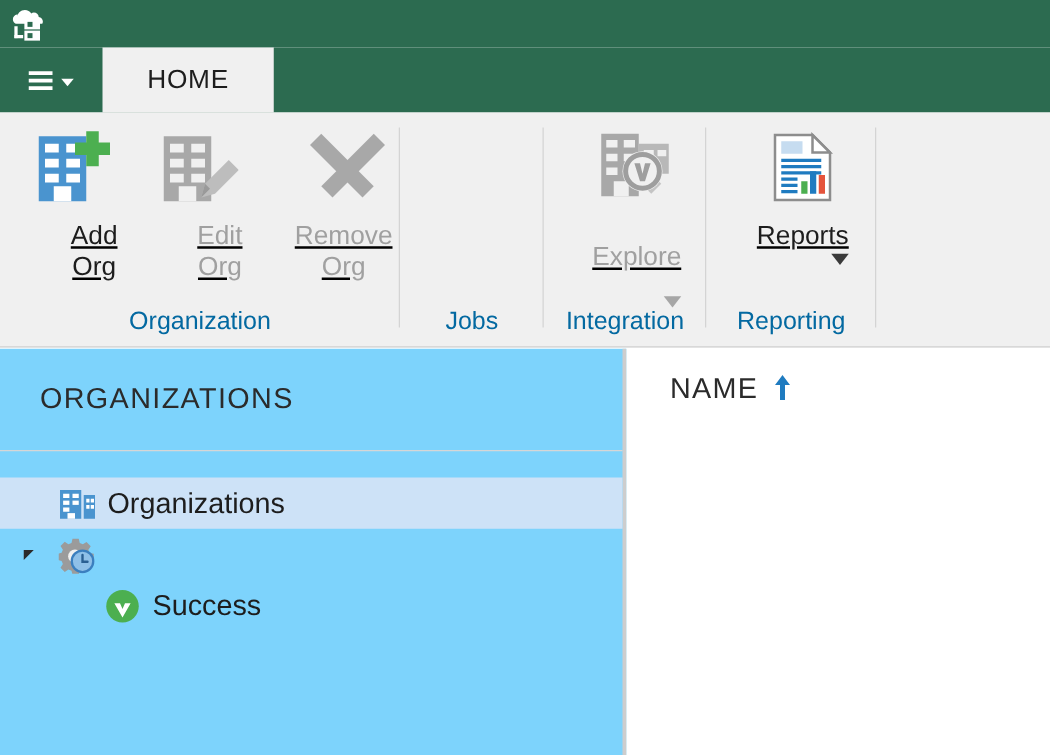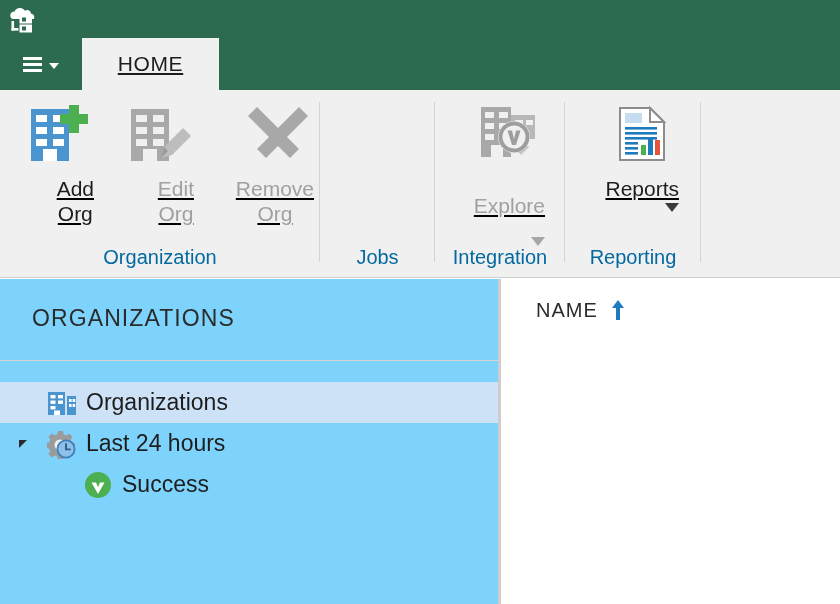--- a/index.html
+++ b/index.html
@@ -72,21 +72,20 @@
     position: absolute;
     top: 0;
     height: 52px;
     display: flex;
     align-items: center;
     justify-content: center;
     font-size: 21px;
     letter-spacing: 0.6px;
     color: #ffffff;
     box-sizing: border-box;
-    text-decoration: underline;
   }
   .tab.home {
     left: 82px;
     width: 137px;
     background: #f0f0f0;
     color: #1d1d1d;
   }
   .tab.view {
     left: 219px;
     width: 126px;
@@ -225,21 +224,21 @@
   .grid-header {
     position: absolute;
     left: 0; top: 0;
     width: 336px; height: 62px;
     display: flex;
     align-items: center;
     padding-left: 32px;
     box-sizing: border-box;
   }
   .col-name {
-    font-size: 20px;
+    font-size: 23px;
     letter-spacing: 1px;
     color: #2b2b2b;
   }
   .sort-arrow {
     margin-left: 12px;
     display: inline-flex;
   }
 </style>
 </head>
 <body>
@@ -421,21 +420,20 @@
           <span class="tri-down"></span>
         </span>
         <span class="node-icon">
           <svg width="30" height="30" viewBox="0 0 30 30">
             <path d="M11 2h5l.8 3.4 2.5 1 2.9-1.9 3.4 3.4-1.9 2.9 1 2.5L28 14v5l-3.4.8-1 2.5 1.9 2.9-3.4 3.4-2.9-1.9-2.5 1L16 31h-5l-.8-3.4-2.5-1L4.8 28.5 1.4 25.1l1.9-2.9-1-2.5L-1 19v-5l3.3-.8 1-2.5L1.4 7.8l3.4-3.4 2.9 1.9 2.5-1z" fill="#9b9b9b"></path>
             <circle cx="13" cy="16" r="5.5" fill="#f0f0f0"></circle>
             <circle cx="19" cy="20" r="8.6" fill="#8fc0e8" stroke="#3b7fbf" stroke-width="1.8"></circle>
             <path d="M19 15v5.4h4" fill="none" stroke="#2a5f92" stroke-width="1.9" stroke-linecap="round"></path>
           </svg>
         </span>
-        <span class="node-label">Last 24 hours</span>
       </div>
 
       <div class="tree-node lvl2">
         <span class="node-icon">
           <svg width="30" height="30" viewBox="0 0 30 30">
             <circle cx="15" cy="15" r="13" fill="#4caf50"></circle>
             <path d="M8.5 12.5h4.5L15 17.2l2-4.7h4.5L15 24z" fill="#ffffff"></path>
           </svg>
         </span>
         <span class="node-label">Success</span>

